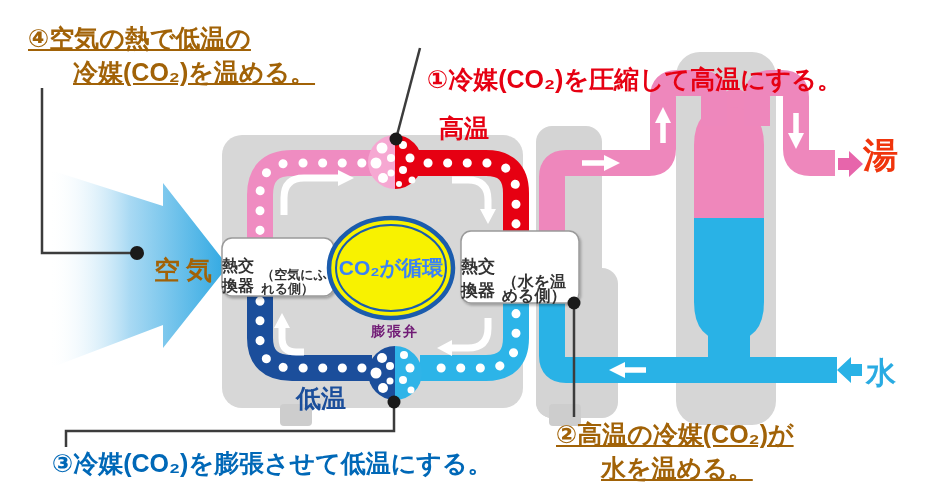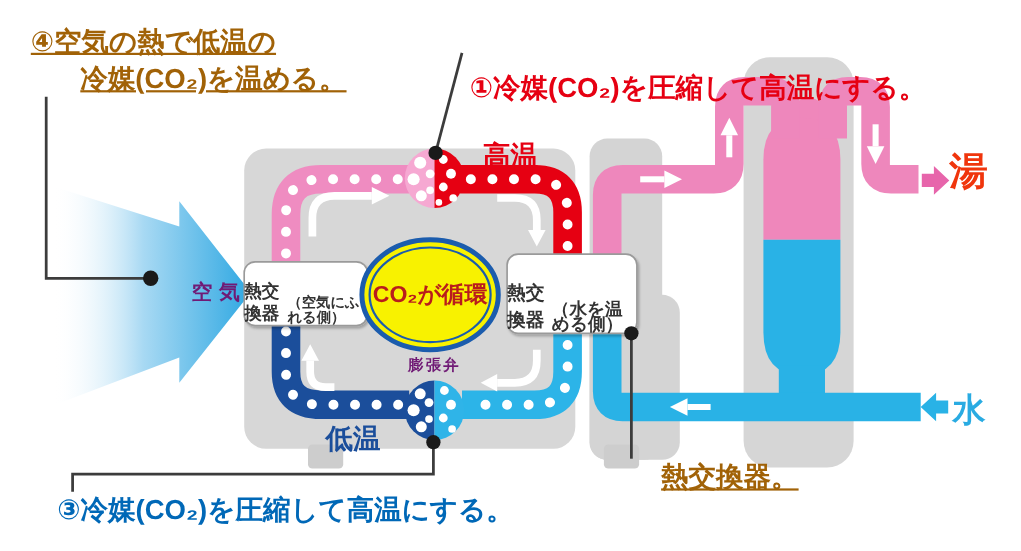--- a/index.html
+++ b/index.html
@@ -7,35 +7,35 @@
     position:relative;width:928px;height:501px;overflow:hidden;
     background:#fff;
     font-family:"Liberation Sans","DejaVu Sans",sans-serif;
   }
   #stage svg{position:absolute;left:0;top:0;}
   .txt{position:absolute;white-space:nowrap;font-weight:bold;}
   .callout{font-size:25px;letter-spacing:0px;}
   .c-red{color:#e60012;}
   .c-orange{color:#a16207;text-decoration:underline;}
   .c-blue{color:#0068b7;}
-  .lbl-hot{left:439px;top:125px;font-size:25px;color:#e60012;}
+  .lbl-hot{left:439px;top:112px;font-size:25px;color:#e60012;}
   .lbl-cold{left:296px;top:382px;font-size:25px;color:#1b4e9b;font-family:Liberation Mono, monospace;}
   .lbl-comp{left:395px;top:189px;transform:translateX(-50%);font-size:17px;color:#8f8f8f;letter-spacing:1px;}
   .lbl-exp{left:395px;top:323px;transform:translateX(-50%);font-size:14px;color:#701a75;letter-spacing:2px;}
-  .lbl-air{left:154px;top:253px;font-size:19px;color:#701a75;letter-spacing:6px;margin-left:20px;}
+  .lbl-air{left:154px;top:253px;font-size:26px;color:#a16207;letter-spacing:6px;}
   .lbl-yu{left:863px;top:132px;font-size:35px;color:#f0350c;}
   .lbl-mizu{left:866px;top:353px;font-size:30px;color:#29abe2;}
   .hx{position:absolute;display:flex;flex-direction:row;align-items:flex-end;justify-content:center;color:#333;}
   .hx-title{font-weight:bold;font-size:16px;line-height:20px;}
   .hx-sub{font-weight:bold;font-size:13px;line-height:14px;}
   .hx-left{left:222px;top:238px;width:112px;height:58px;}
   .hx-right{left:461px;top:231px;width:118px;height:72px;}
   .hx-right .hx-title{font-size:17px;line-height:24px;}
   .hx-right .hx-sub{font-size:16px;}
-  .lbl-co2{left:391px;top:268px;transform:translate(-50%,-50%);font-size:21px;color:#b91c1c;}
+  .lbl-co2{left:391px;top:268px;transform:translate(-50%,-50%);font-size:21px;color:#3b82f6;}
   .c2-block{left:556px;top:417px;}
   .c4-block{left:28px;top:21px;}
   .ind{display:block;margin-left:45px;}
   .line2{line-height:34px;display:block;}
 </style>
 </head>
 <body>
 
 <div id="stage">
 
@@ -148,24 +148,25 @@
     <polygon points="862,364 851,364 851,357 837,370 851,383 851,376 862,376" fill="#29b2e6"></polygon>
   </svg>
 
   <div class="txt callout c-red" style="left:427px;top:19px;margin-top:44px;">①冷媒(CO₂)を圧縮して高温にする。</div>
 
   <div class="txt callout c-orange c4-block">
     <span class="line2">④空気の熱で低温の</span>
     <span class="line2 ind">冷媒(CO₂)を温める。</span>
   </div>
 
-  <div class="txt callout c-blue" style="left:52px;top:447px;">③冷媒(CO₂)を圧縮して高温にする。</div>
+  <div class="txt callout c-blue" style="left:52px;top:447px;">③冷媒(CO₂)を膨張させて低温にする。</div>
 
   <div class="txt callout c-orange c2-block">
-    <span class="line2 ind">熱交換器。</span>
+    <span class="line2">②高温の冷媒(CO₂)が</span>
+    <span class="line2 ind">水を温める。</span>
   </div>
 
   <div class="txt lbl-hot">高温</div>
   <div class="txt lbl-cold">低温</div>
   <div class="txt lbl-exp">膨張弁</div>
   <div class="txt lbl-air">空気</div>
   <div class="txt lbl-yu">湯</div>
   <div class="txt lbl-mizu">水</div>
   <div class="txt lbl-co2">CO₂が循環</div>
 

